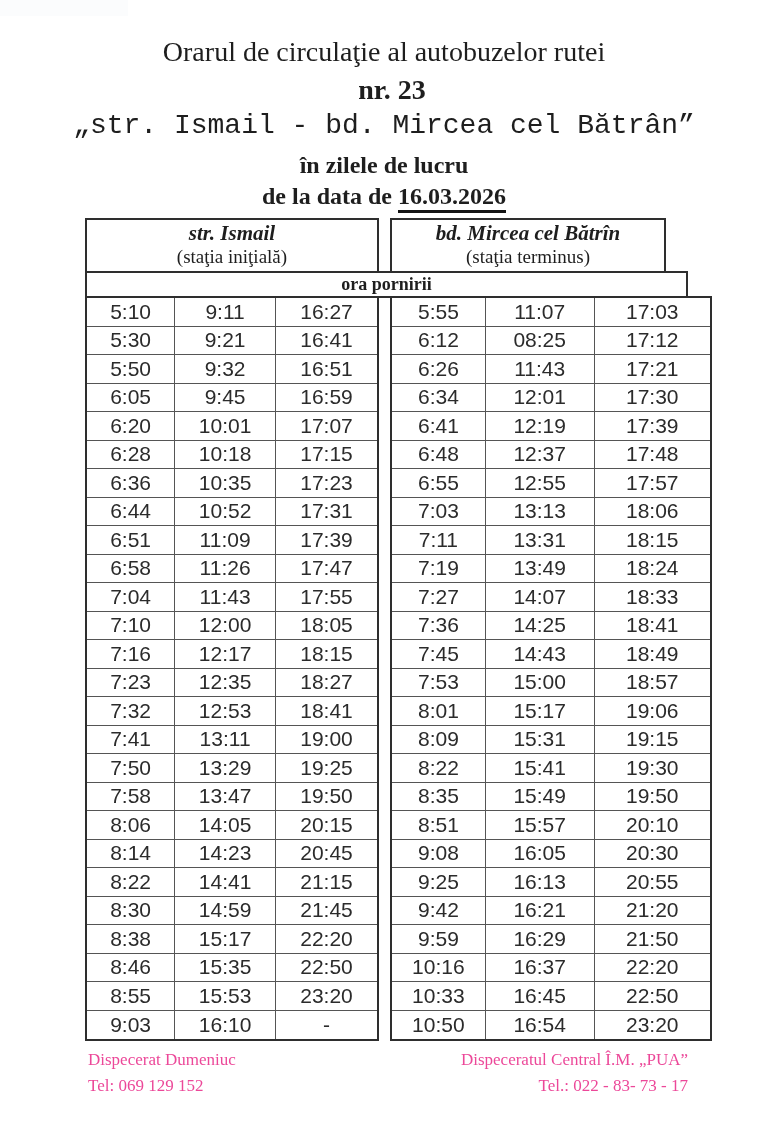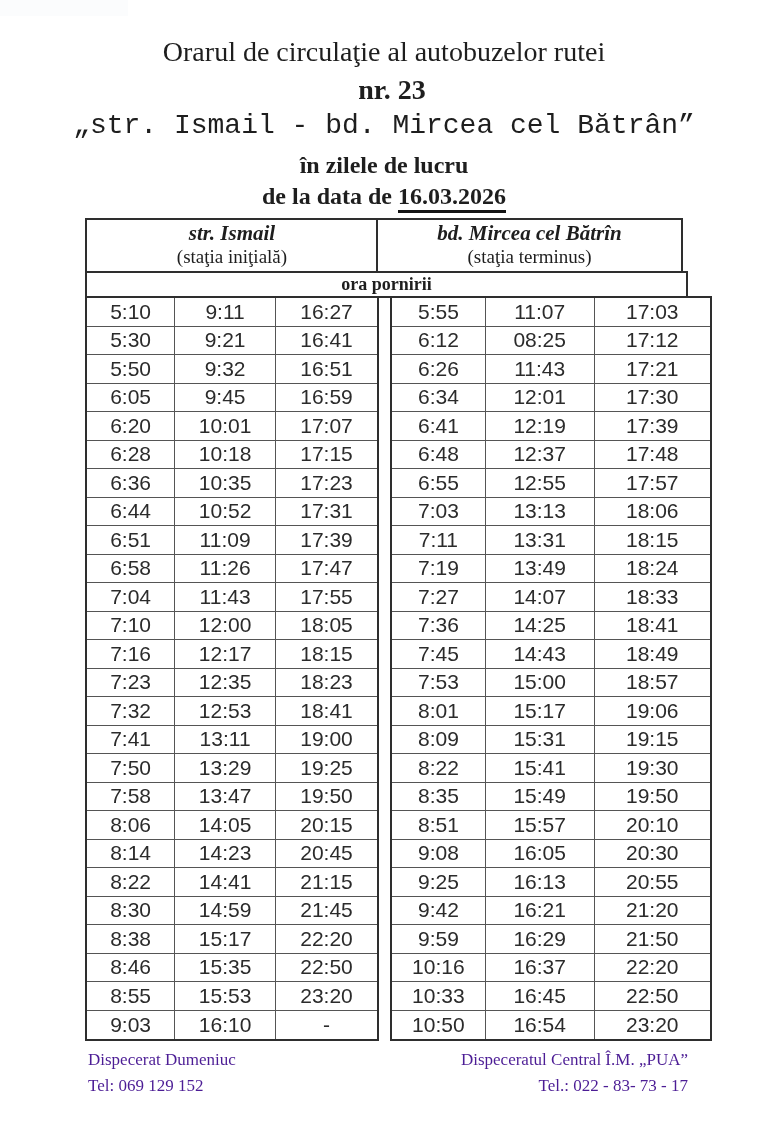--- a/index.html
+++ b/index.html
@@ -24,21 +24,21 @@
   .date-underline { border-bottom:3px solid #141414; padding-bottom:1px; }
 
   .hdr-box {
     box-sizing:border-box;
     border:2px solid #2e2e2e;
     display:flex; flex-direction:column;
     justify-content:center; align-items:center;
     top:218px; height:55px; background:#fff;
   }
   .hdr-left  { left:85px;  width:294px;align-items:center; }
-  .hdr-right { left:376px; width:307px; }
+  .hdr-right { left:390px; width:276px; }
   .station { font-weight:bold; font-style:italic; font-size:21px; line-height:1.1; }
   .station-note { font-size:19px; line-height:1.25; }
 
   .ora-row {
     box-sizing:border-box;
     border:2px solid #2e2e2e;
     left:85px; top:271px; width:603px; height:27px;
     display:flex; align-items:center; justify-content:center;
     font-weight:bold; font-size:18px; background:#fff;
   }
@@ -57,21 +57,21 @@
   .tbody-left  { left:85px;  width:294px; grid-template-columns:30.4% 34.8% 34.8%; }
   .tbody-right { left:390px; width:322px; grid-template-columns:29.5% 34.2% 36.3%; }
   .cell {
     display:flex; align-items:center; justify-content:center;
     border-right:1.5px solid #555;
     border-bottom:1.5px solid #555;
   }
   .cell:nth-child(3n) { border-right:none; }
   .cell:nth-last-child(-n+3) { border-bottom:none; }
 
-  .footer { font-size:17px; color:#4c1d95; }
+  .footer { font-size:17px; color:#ec4899; }
   .f-left-name { left:88px; top:1050px; }
   .f-left-tel  { left:88px; top:1076px; }
   .f-right { left:348px; width:340px; text-align:right; }
   .f-right-name { top:1050px; }
   .f-right-tel  { top:1076px; }
 </style>
 </head>
 <body>
 
 <div class="abs scan-bar"></div>
@@ -129,21 +129,21 @@
     <div class="cell">11:43</div>
     <div class="cell">17:55</div>
     <div class="cell">7:10</div>
     <div class="cell">12:00</div>
     <div class="cell">18:05</div>
     <div class="cell">7:16</div>
     <div class="cell">12:17</div>
     <div class="cell">18:15</div>
     <div class="cell">7:23</div>
     <div class="cell">12:35</div>
-    <div class="cell">18:23</div>
+    <div class="cell">18:27</div>
     <div class="cell">7:32</div>
     <div class="cell">12:53</div>
     <div class="cell">18:41</div>
     <div class="cell">7:41</div>
     <div class="cell">13:11</div>
     <div class="cell">19:00</div>
     <div class="cell">7:50</div>
     <div class="cell">13:29</div>
     <div class="cell">19:25</div>
     <div class="cell">7:58</div>

